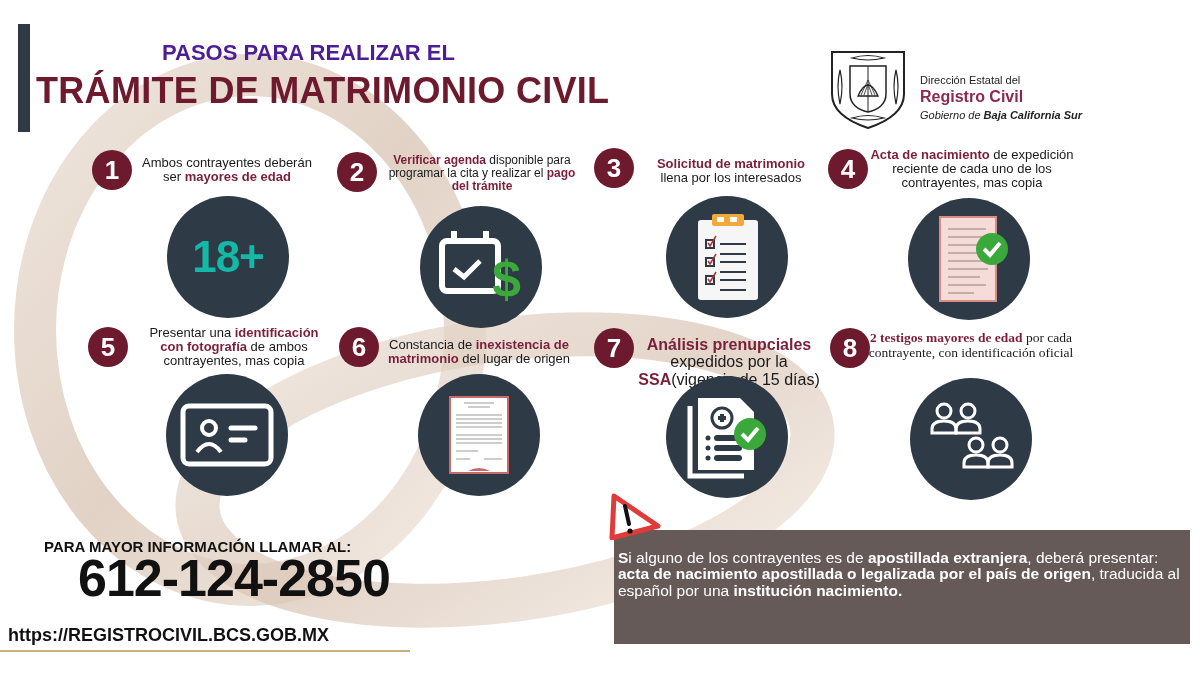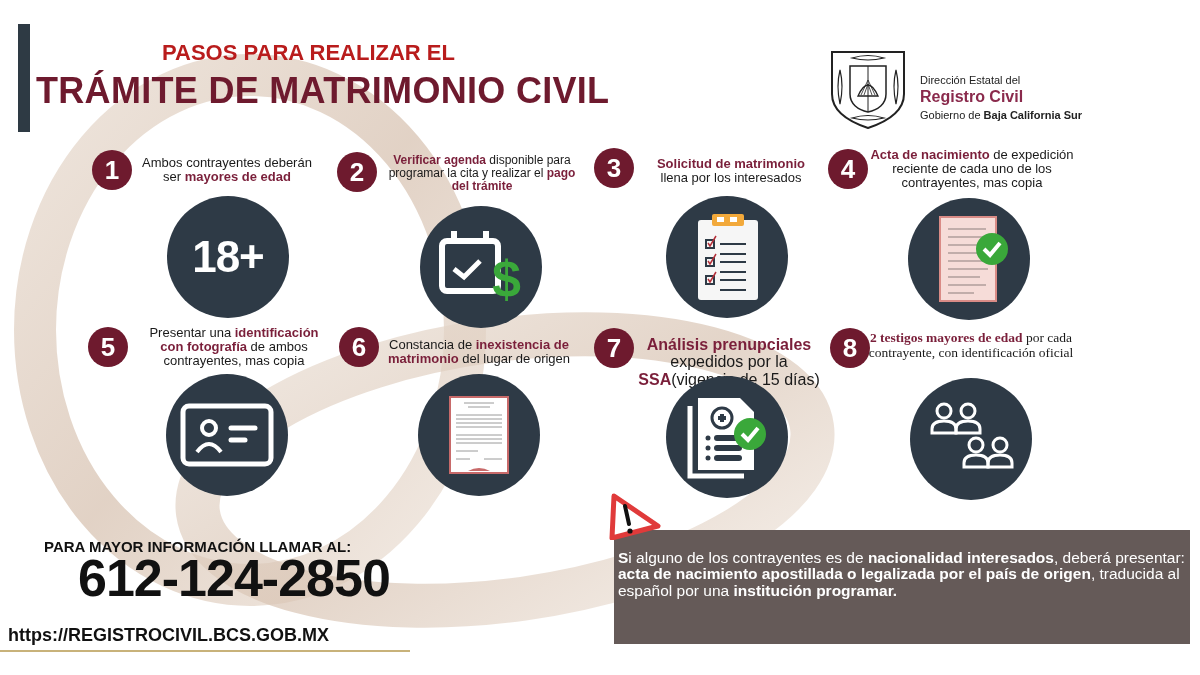--- a/index.html
+++ b/index.html
@@ -3,29 +3,29 @@
 <meta charset="utf-8">
 <style>
   * { box-sizing: border-box; margin: 0; padding: 0; }
   html, body { width: 1200px; height: 675px; overflow: hidden; background: #ffffff; }
   body { position: relative; font-family: "Liberation Sans", sans-serif; color: #1a1a1a; }
 
   
   .bg-rings { position: absolute; inset: 0; z-index: 0; pointer-events: none; }
 
   .title-bar { position: absolute; left: 18px; top: 24px; width: 12px; height: 108px; background: #2e3a44; z-index: 2; }
-  .title-sub { position: absolute; left: 162px; top: 40px; font-size: 22px; font-weight: 700; color: #b91c1c; letter-spacing: 0px; z-index: 2; }
+  .title-sub { position: absolute; left: 162px; top: 40px; font-size: 22px; font-weight: 700; color: #4c1d95; letter-spacing: 0px; z-index: 2; }
   .title-main { position: absolute; left: 36px; top: 70px; font-size: 36px; font-weight: 700; color: #6e1a2e; letter-spacing: 0.3px; z-index: 2; }
 
   .logo { position: absolute; left: 828px; top: 48px; display: flex; align-items: center; z-index: 2; }
   .shield { width: 80px; height: 82px; }
   .logo-text { margin-left: 12px; line-height: 1.15; margin-top: 17px; }
   .logo-line1 { font-size: 11px; color: #222; }
   .logo-line2 { font-size: 16px; font-weight: 700; color: #8a2a4c; margin: 2px 0; }
-  .logo-line3 { font-size: 11px; color: #222; }
+  .logo-line3 { font-size: 11px; color: #222; font-style: italic; }
   .logo-line3 b { font-weight: 700; }
 
   .step { position: absolute; z-index: 2; }
   .badge { position: absolute; width: 40px; height: 40px; border-radius: 50%; background: #6e1a2e; color: #fff; font-weight: 700; font-size: 26px; display: flex; align-items: center; justify-content: center; }
   .step-text { position: absolute; font-size: 13px; line-height: 1.08; text-align: center; color: #1a1a1a; }
   .hl { color: #7a1f3a; font-weight: 700; }
   .circle { position: absolute; width: 122px; height: 122px; border-radius: 50%; background: #2e3a46; display: flex; align-items: center; justify-content: center; }
 
   .info-label { position: absolute; left: 44px; top: 538px; font-size: 15px; font-weight: 700; color: #111; z-index: 2; text-align: right; }
   .phone { position: absolute; left: 78px; top: 548px; font-size: 52px; font-weight: 700; color: #111; letter-spacing: -1px; z-index: 2; }
@@ -71,21 +71,21 @@
     <div class="logo-line1">Dirección Estatal del</div>
     <div class="logo-line2">Registro Civil</div>
     <div class="logo-line3"><span>Gobierno de </span><b>Baja California Sur</b></div>
   </div>
 </div>
 
 <div class="step" style="left:0;top:0;">
   <div class="badge" style="left:92px;top:150px;">1</div>
   <div class="step-text rich" style="left:134px;top:156px;width:186px;"><span>Ambos contrayentes deberán ser </span><span class="hl">mayores de edad</span></div>
   <div class="circle" style="left:167px;top:196px;">
-    <span style="color:#ffffff;font-size:44px;font-weight:700;letter-spacing:-1px;">18+</span>
+    <span style="color:#14b8a6;font-size:44px;font-weight:700;letter-spacing:-1px;">18+</span>
   </div>
 </div>
 
 <div class="step" style="left:0;top:0;">
   <div class="badge" style="left:337px;top:152px;">2</div>
   <div class="step-text rich" style="left:383px;top:154px;width:198px;font-size:12px;"><span class="hl">Verificar agenda</span><span> disponible para programar la cita y realizar el </span><span class="hl">pago del trámite</span></div>
   <div class="circle" style="left:420px;top:206px;">
     <svg width="90" height="80" viewBox="0 0 90 80">
       <rect x="6" y="14" width="56" height="50" rx="5" fill="none" stroke="#fff" stroke-width="6"></rect>
       <line x1="18" y1="4" x2="18" y2="16" stroke="#fff" stroke-width="6"></line>
@@ -227,18 +227,18 @@
       </g>
     </svg>
   </div>
 </div>
 
 <div class="info-label">PARA MAYOR INFORMACIÓN LLAMAR AL:</div>
 <div class="phone">612-124-2850</div>
 <div class="url">https://REGISTROCIVIL.BCS.GOB.MX</div>
 <div class="url-line"></div>
 
-<div class="warn-box rich"><b>S</b><span>i alguno de los contrayentes es de </span><b>nacionalidad interesados</b><span>, deberá presentar:</span><br><b>acta de nacimiento apostillada o legalizada por el país de origen</b><span>, traducida al español por una </span><b>institución programar.</b></div>
+<div class="warn-box rich"><b>S</b><span>i alguno de los contrayentes es de </span><b>apostillada extranjera</b><span>, deberá presentar:</span><br><b>acta de nacimiento apostillada o legalizada por el país de origen</b><span>, traducida al español por una </span><b>institución nacimiento.</b></div>
 <svg class="warn-icon" viewBox="0 0 56 50">
   <path d="M6 6 L50 36 L4 48 Z" fill="#fff" stroke="#e03a3a" stroke-width="5" stroke-linejoin="round"></path>
   <path d="M17 16 L21 34" stroke="#111" stroke-width="4" stroke-linecap="round"></path>
   <circle cx="22" cy="41" r="2.6" fill="#111"></circle>
 </svg>
 
 </body></html>

